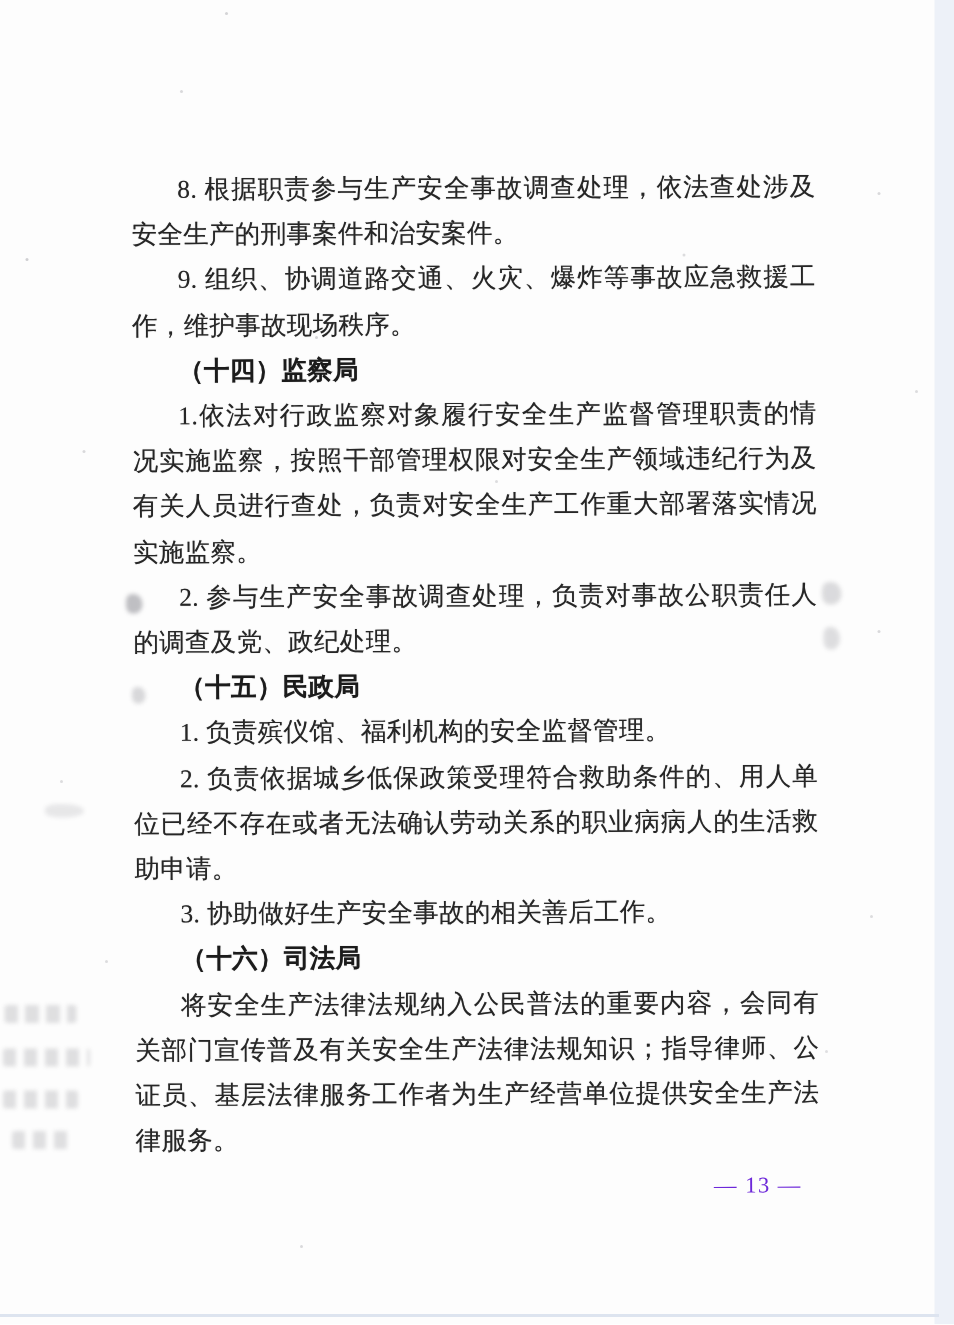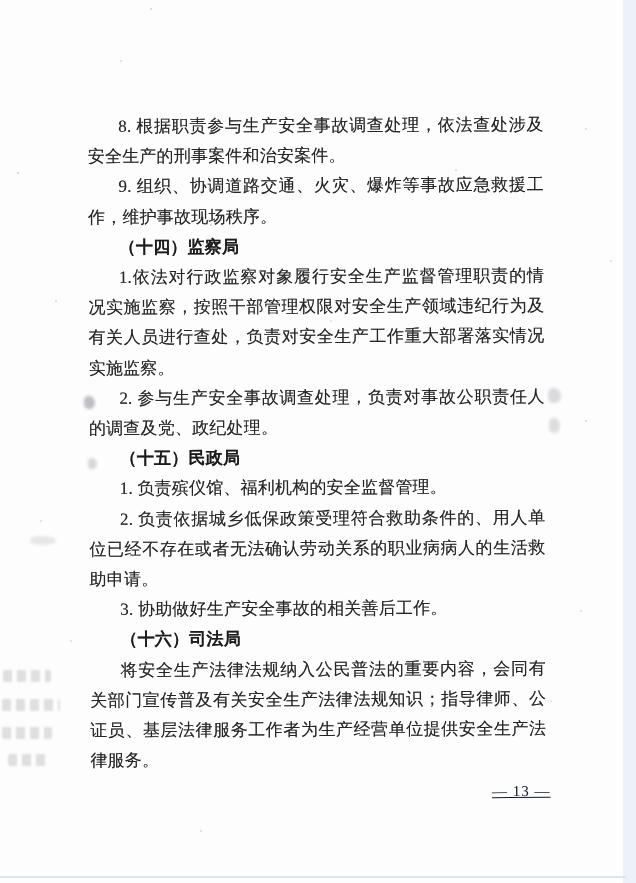--- a/index.html
+++ b/index.html
@@ -48,26 +48,25 @@
     padding: 0;
     text-indent: 1.8em;
   }
   .doc-body p.heading {
     font-weight: 700;
     color: #1b1b1b;
   }
   .page-number {
     position: absolute;
     top: 783px;
-    right: 86px;
+    right: 102px;
     font-size: 15px;
     letter-spacing: 1px;
-    color: #0f172a;
+    color: #6d28d9;
     transform: rotate(-0.25deg);
-    text-decoration: underline;
   }
   
   .ghost-row {
     position: absolute;
     height: 12px;
     background: repeating-linear-gradient(90deg,
       rgba(70,70,80,0.30) 0px, rgba(70,70,80,0.30) 9px,
       rgba(0,0,0,0) 9px, rgba(0,0,0,0) 14px);
     filter: blur(1.3px);
     opacity: 0.55;

